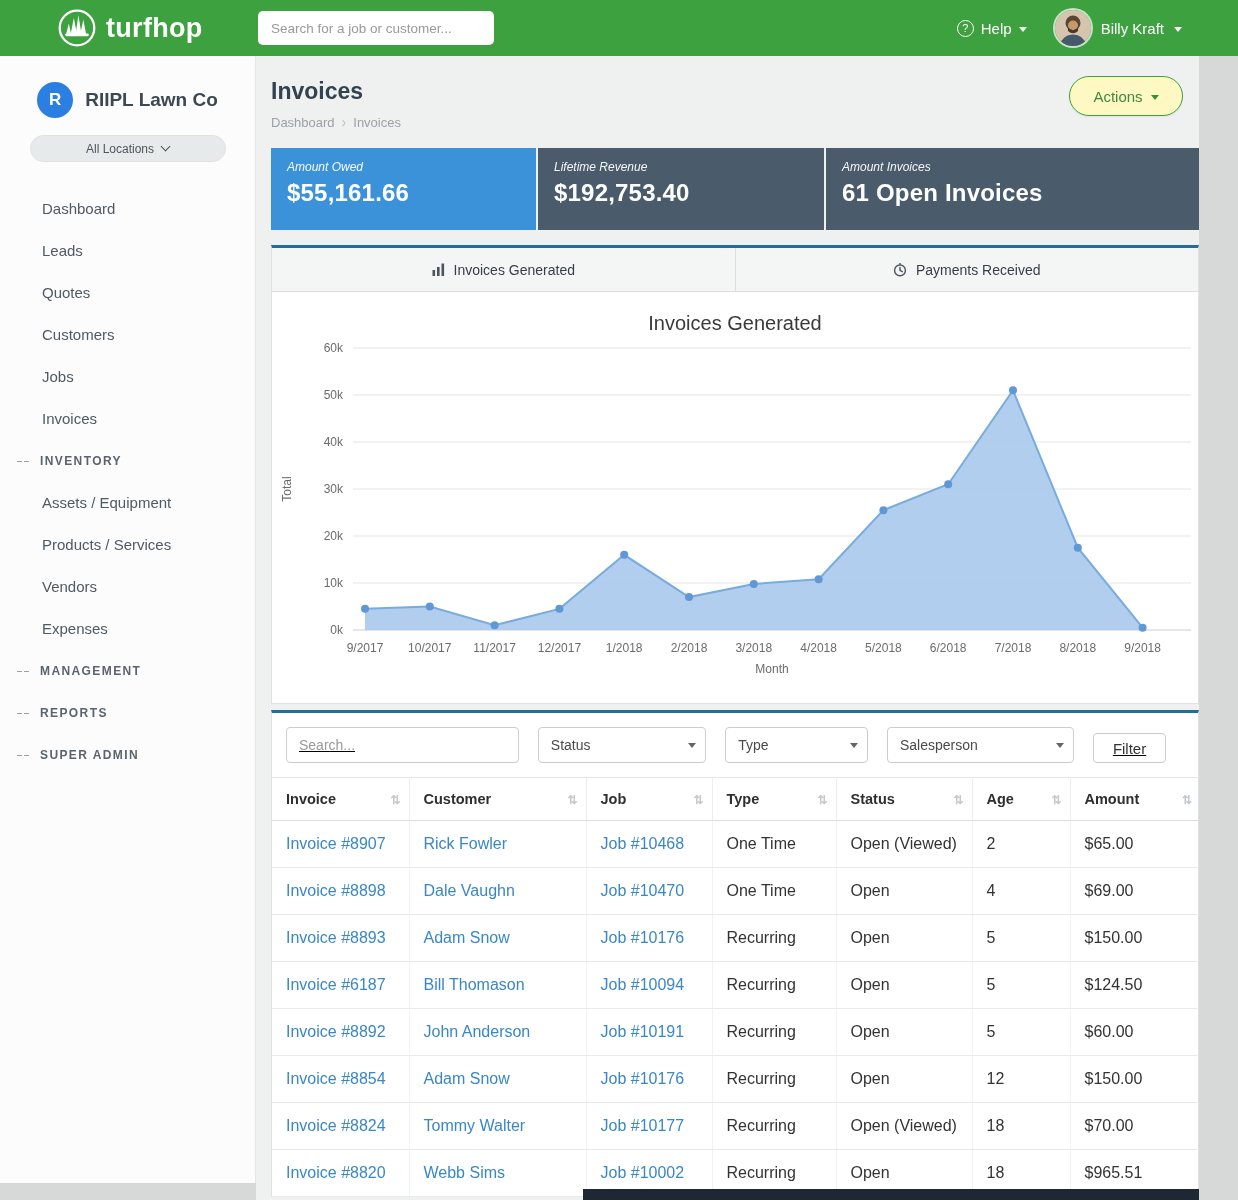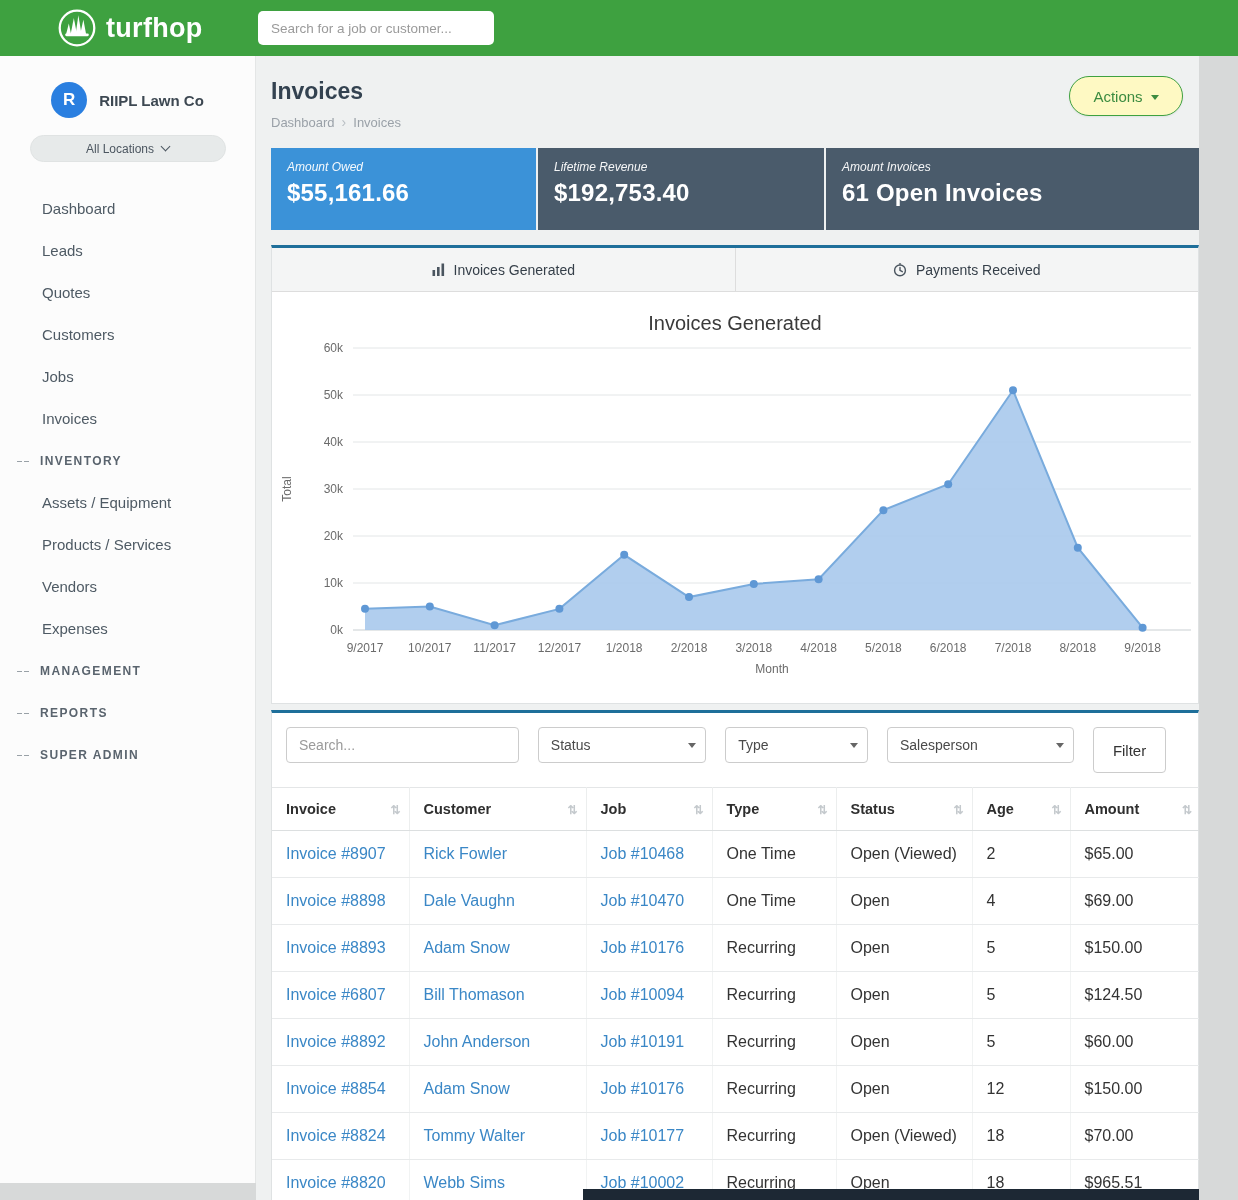--- a/index.html
+++ b/index.html
@@ -21,21 +21,21 @@
   .user-menu { display:flex; align-items:center; gap:10px; color:#fff; font-size:15px; cursor:pointer; }
   .avatar { width:36px; height:36px; border-radius:50%; overflow:hidden; box-shadow:0 0 0 2px rgba(255,255,255,.7); display:block; }
 
   
   .body-row { display:flex; align-items:flex-start; height:1144px; }
 
   
   .sidebar { width:256px; height:1127px; background:#fcfcfc; border-right:1px solid #e4e6e6; padding-top:26px; }
   .company { display:flex; align-items:center; justify-content:center; gap:12px; }
   .company-badge { width:36px; height:36px; border-radius:50%; background:#2a7fe0; color:#fff; font-size:17px; font-weight:700; display:flex; align-items:center; justify-content:center; }
-  .company-name { font-size:15px; font-weight:700; color:#3d4852; }
+  .company-name { font-size:19px; font-weight:700; color:#3d4852; }
   .locations-btn { margin:17px auto 0; width:196px; height:27px; border:1px solid #e0e3e3; border-radius:14px; background:#e7eaea; color:#4c5660; font-size:12px; display:flex; align-items:center; justify-content:center; gap:8px; cursor:pointer; font-family:inherit; }
   .chevron-down { width:7px; height:7px; border-right:1.5px solid currentColor; border-bottom:1.5px solid currentColor; transform:rotate(45deg); margin-top:-4px; display:inline-block; }
   .sidebar-nav { margin-top:26px; }
   .section-header { height:42px; display:flex; align-items:center; padding-left:17px; gap:11px; font-size:12px; font-weight:700; letter-spacing:1.4px; color:#5a646e; }
   .dash-icon { width:12px; height:1px; background:linear-gradient(to right,#99a1a7 0 5px,transparent 5px 7px,#99a1a7 7px 12px); }
   .nav-item { height:42px; line-height:42px; padding-left:42px; font-size:15px; color:#4e5a64; cursor:pointer; }
 
   
   .main { width:943px; height:1144px; background:#eff1f1; padding:14px 0 0 15px; overflow:hidden; position:relative; }
   .page-head { position:relative; width:928px; height:76px; }
@@ -57,28 +57,28 @@
   .chart-panel { margin-top:15px; }
   .tabs { display:flex; height:44px; background:#f4f5f5; border-bottom:1px solid #ddd; }
   .tab { flex:1; display:flex; align-items:center; justify-content:center; gap:9px; font-size:14px; color:#353f49; cursor:pointer; }
   .tab + .tab { border-left:1px solid #ddd; }
   .chart-area { padding:12px 0 16px; }
   .chart-title { text-align:center; font-size:20px; font-weight:500; color:#3a3a3a; margin-top:8px; }
   svg.chart { display:block; margin:0 auto; }
   .tick { font-size:12px; fill:#6b6b6b; font-family:"Liberation Sans", sans-serif; }
 
   .table-panel { margin-top:6px; border-bottom:none; }
-  .filters { display:flex; align-items:flex-start; padding:14px; gap:19px; }
+  .filters { display:flex; align-items:flex-end; padding:14px; gap:19px;text-decoration:underline; }
   .filter-search { width:236px; height:36px; border:1px solid #ccc; border-radius:4px; padding:0 12px; font-size:14px; color:#444; outline:none; font-family:inherit; }
   .filter-search::placeholder { color:#9a9a9a; }
   .select-wrap { position:relative; }
   .select-wrap select { appearance:none; -webkit-appearance:none; width:100%; height:36px; border:1px solid #ccc; border-radius:4px; background:#fff; padding:0 26px 0 12px; font-size:14px; color:#4a4a4a; font-family:inherit; cursor:pointer; outline:none; }
   .select-caret { position:absolute; right:10px; top:16px; width:0; height:0; border-left:4px solid transparent; border-right:4px solid transparent; border-top:5px solid #666; pointer-events:none; }
   .w-status { width:171px; } .w-type { width:145px; } .w-sales { width:190px; }
-  .filter-btn { margin-left:auto; margin-right:18px; width:74px; height:46px; background:#fff; border:1px solid #ccc; border-radius:4px; font-size:15px; color:#333; cursor:pointer; font-family:inherit; }
+  .filter-btn { margin-left:auto; margin-right:18px; width:74px; height:30px; background:#fff; border:1px solid #ccc; border-radius:4px; font-size:15px; color:#333; cursor:pointer; font-family:inherit; }
 
   table.invoices { width:928px; border-collapse:collapse; table-layout:fixed; border-top:1px solid #e4e6e7; }
   th { text-align:left; padding:13px 8px 13px 14px; font-size:14.5px; color:#2f2f2f; border-bottom:1px solid #dcdfe0; border-left:1px solid #eceeee; cursor:pointer; }
   th:first-child { border-left:none; }
   .th-inner { display:flex; align-items:center; justify-content:space-between; }
   .sort-icon::after { content:"\21C5"; font-size:12px; color:#c4c9cd; }
   td { padding:14px 8px 14px 14px; font-size:16px; color:#333; border-bottom:1px solid #e8eaeb; border-left:1px solid #f1f3f3; }
   td:first-child { border-left:none; }
   a.link { color:#3a87c6; text-decoration:none; cursor:pointer; }
 
@@ -95,20 +95,40 @@
         <circle cx="22" cy="22" r="19" fill="none" stroke="#fff" stroke-width="2.5"></circle>
         <path d="M10 29 L13 17 L15.5 29 Z" fill="#fff"></path>
         <path d="M15 29 L18.5 11 L22 29 Z" fill="#fff"></path>
         <path d="M20.5 29 L23.5 8 L27 29 Z" fill="#fff"></path>
         <path d="M25.5 29 L29 13 L32 29 Z" fill="#fff"></path>
         <rect x="9" y="28" width="26" height="3" rx="1.5" fill="#fff"></rect>
       </svg>
       <span class="logo-text">turfhop</span>
     </div>
     <input class="topbar-search" type="text" placeholder="Search for a job or customer..." style="">
+    <div class="topbar-right">
+      <div class="help-menu">
+        <span class="help-icon"></span>
+        <span>Help</span>
+        <span class="caret-down"></span>
+      </div>
+      <div class="user-menu">
+        <span class="avatar">
+          <svg viewBox="0 0 36 36" width="36" height="36">
+            <rect width="36" height="36" fill="#d6c5ae"></rect>
+            <circle cx="18" cy="13" r="7.5" fill="#5a4632"></circle>
+            <circle cx="18" cy="15.5" r="5" fill="#c49a6c"></circle>
+            <path d="M12.8 17 Q18 23.5 23.2 17 L23 21 Q18 25.5 13 21 Z" fill="#4a3827"></path>
+            <path d="M4 36 Q7.5 24.5 18 24.5 Q28.5 24.5 32 36 Z" fill="#46586b"></path>
+          </svg>
+        </span>
+        <span>Billy Kraft</span>
+        <span class="caret-down"></span>
+      </div>
+    </div>
   </header>
 
   <div class="body-row">
 
     <aside class="sidebar">
       <div class="company">
         <span class="company-badge">R</span>
         <span class="company-name">RIIPL Lawn Co</span>
       </div>
       <button class="locations-btn">
@@ -345,21 +365,21 @@
               <tr>
                 <td><a class="link" href="#">Invoice #8893</a></td>
                 <td><a class="link" href="#">Adam Snow</a></td>
                 <td><a class="link" href="#">Job #10176</a></td>
                 <td>Recurring</td>
                 <td>Open</td>
                 <td>5</td>
                 <td>$150.00</td>
               </tr>
               <tr>
-                <td><a class="link" href="#">Invoice #6807</a></td>
+                <td><a class="link" href="#">Invoice #6187</a></td>
                 <td><a class="link" href="#">Bill Thomason</a></td>
                 <td><a class="link" href="#">Job #10094</a></td>
                 <td>Recurring</td>
                 <td>Open</td>
                 <td>5</td>
                 <td>$124.50</td>
               </tr>
               <tr>
                 <td><a class="link" href="#">Invoice #8892</a></td>
                 <td><a class="link" href="#">John Anderson</a></td>

